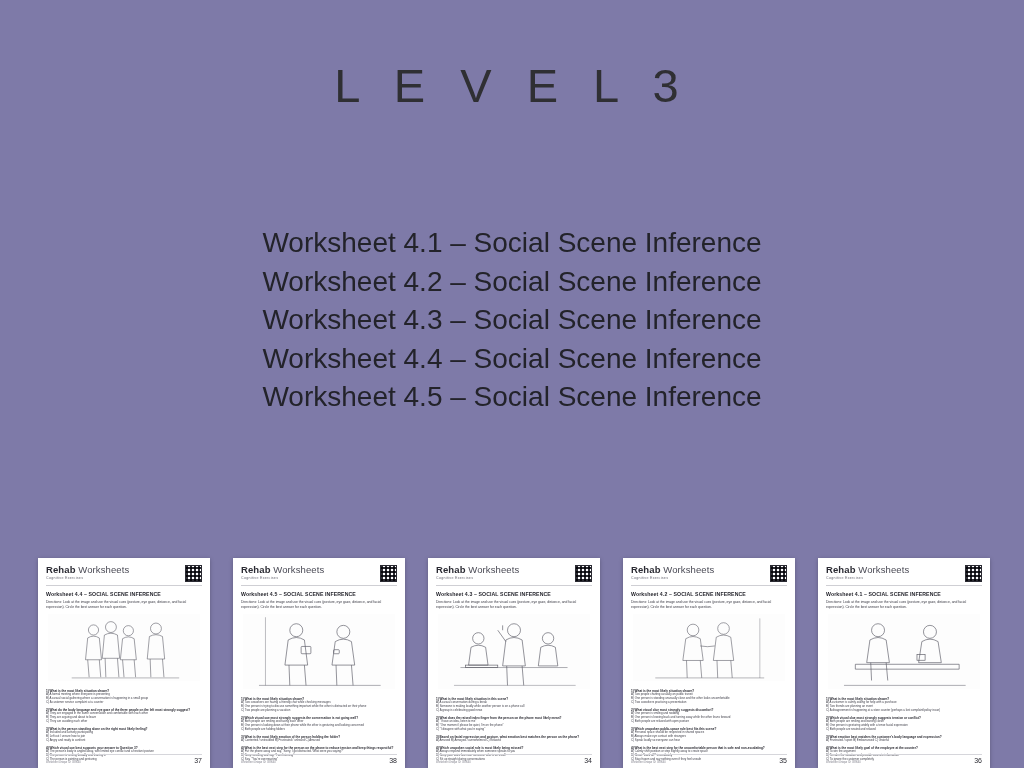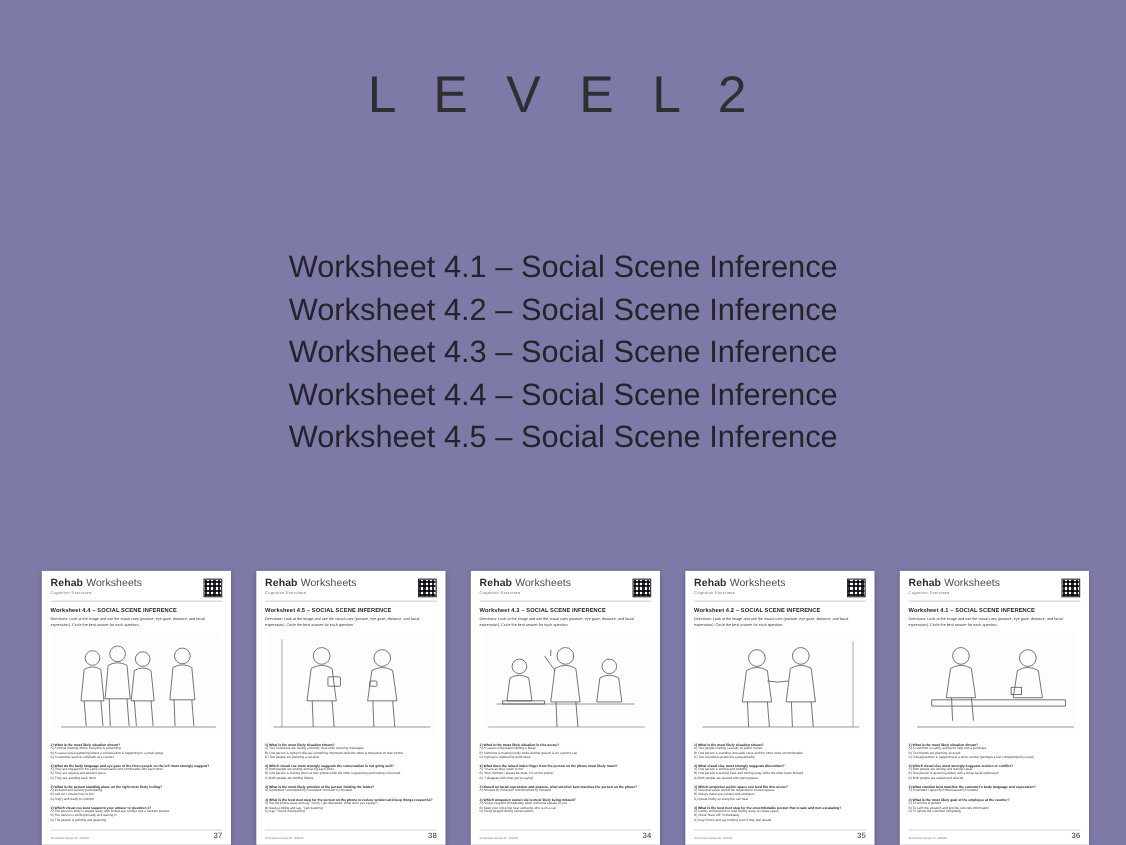--- a/index.html
+++ b/index.html
@@ -51,21 +51,21 @@
     position: absolute;
     left: 0;
     bottom: 0;
     width: 1024px;
     height: 248px;
   }
   .thumb {
     position: absolute;
     bottom: 0;
     width: 172px;
-    height: 249px;
+    height: 210px;
     background: #ffffff;
     box-shadow: 0 1px 4px rgba(0,0,0,0.25);
     overflow: hidden;
   }
   .thumb .inner {
     position: absolute;
     inset: 0;
     padding: 7px 8px 6px 8px;
     box-sizing: border-box;
     display: flex;
@@ -163,21 +163,21 @@
     font-size: 7px;
     color: #2b2b33;
     font-weight: 400;
   }
 </style>
 </head>
 <body>
 
 <div class="slide">
 
-  <div class="level-title">L E V E L   2</div>
+  <div class="level-title">L E V E L   3</div>
 
   <div class="worksheet-list">
     <div class="ws-line">Worksheet 4.1 – Social Scene Inference</div>
     <div class="ws-line">Worksheet 4.2 – Social Scene Inference</div>
     <div class="ws-line">Worksheet 4.3 – Social Scene Inference</div>
     <div class="ws-line">Worksheet 4.4 – Social Scene Inference</div>
     <div class="ws-line">Worksheet 4.5 – Social Scene Inference</div>
   </div>
 
   <div class="thumb-row">

